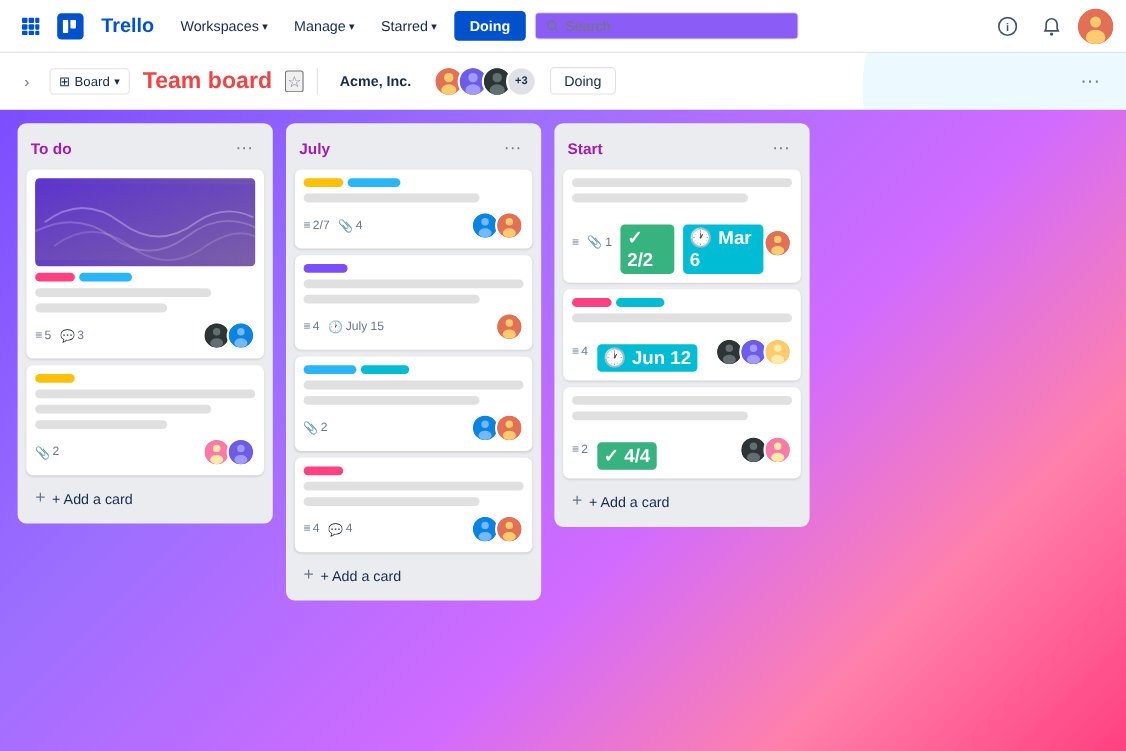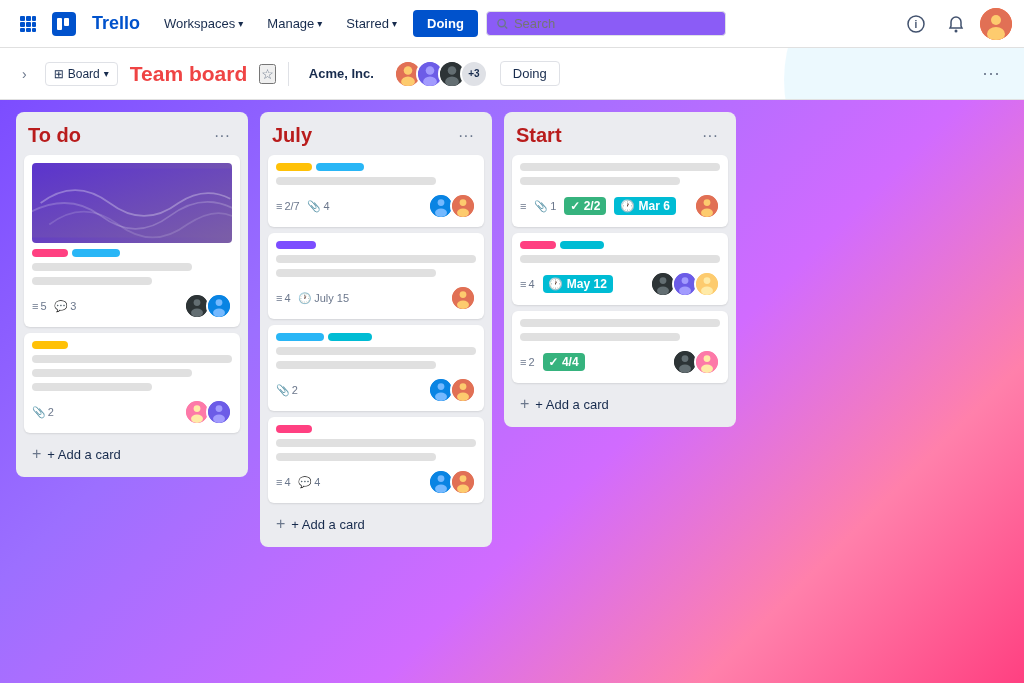--- a/index.html
+++ b/index.html
@@ -294,22 +294,22 @@
       overflow-y: auto;
     }
     .list-header {
       display: flex;
       align-items: center;
       justify-content: space-between;
       padding: 4px 4px 2px;
     }
     .list-title {
       font-weight: 700;
-      font-size: 20px;
-      color: #b91c1c;
+      font-size: 14px;
+      color: #a21caf;
     }
     .list-menu-btn {
       background: none;
       border: none;
       cursor: pointer;
       color: #6b778c;
       font-size: 16px;
       padding: 2px 6px;
       border-radius: 4px;
     }
@@ -376,22 +376,23 @@
       gap: 2px;
     }
     .badge {
       display: flex;
       align-items: center;
       gap: 3px;
       background: #e3fcef;
       color: #006644;
       border-radius: 4px;
       padding: 2px 6px;
-      font-size: 12px;
+      font-size: 17px;
       font-weight: 600;
+      margin-top: 12px;
     }
     .badge-green { background: #36b37e; color: white; }
     .badge-teal { background: #00bcd4; color: white; }
 
     .card-avatars {
       display: flex;
       gap: -4px;
     }
     .card-avatar {
       width: 26px;
@@ -863,21 +864,21 @@
           <div class="label label-pink"></div>
           <div class="label label-teal"></div>
         </div>
         <div class="card-text-line full"></div>
         <div class="card-footer">
           <div class="card-meta">
             <div class="card-meta-item">
               <span>≡</span>
               <span>4</span>
             </div>
-            <span class="badge badge-teal">🕐 May 12</span>
+            <span class="badge badge-teal">🕐 Jun 12</span>
           </div>
           <div class="card-avatars">
             <div class="card-avatar avatar-dark">
               <svg width="26" height="26" viewBox="0 0 26 26">
                   <circle cx="13" cy="13" r="13" fill="#2d3436"></circle>
                   <circle cx="13" cy="9" r="4" fill="#636e72"></circle>
                   <ellipse cx="13" cy="21" rx="7" ry="5" fill="#636e72"></ellipse>
                 </svg>
             </div>
             <div class="card-avatar avatar-purple">

